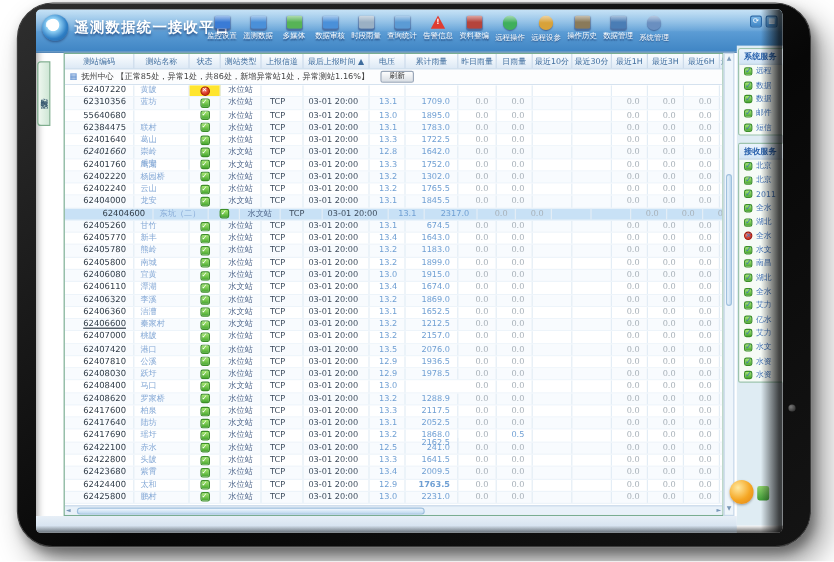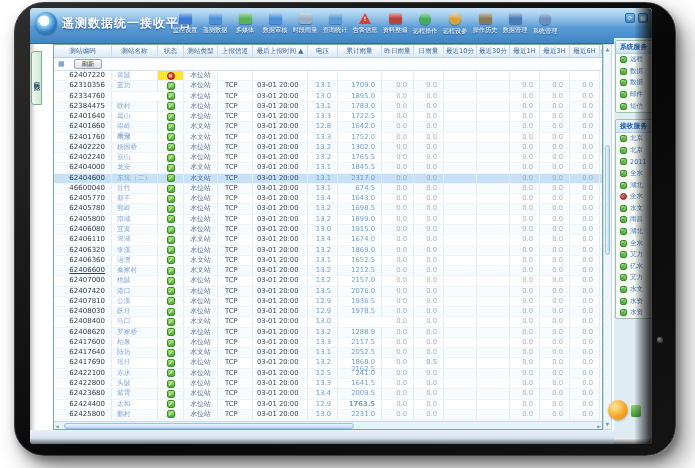--- a/index.html
+++ b/index.html
@@ -62,21 +62,21 @@
     border-right:1px solid #ccdbeb;overflow:hidden;white-space:nowrap;cursor:pointer;flex:none;}
   .statusbar{display:flex;align-items:center;height:13px;background:#fcfdfe;
     border-bottom:1px solid #d5e2ef;padding-left:4px;gap:3px;}
   .st-ico{font-size:7px;color:#5588cc;line-height:9px;}
   .st-text{font-size:6.8px;color:#444;white-space:nowrap;}
   .st-btn{height:10px;font-size:6.3px;line-height:8px;padding:0 7px;margin-left:6px;cursor:pointer;
     background:linear-gradient(#fdfdfd,#d9dee4);border:1px solid #9aa7b8;border-radius:2px;color:#333;}
   .rows{height:349.5px;overflow:hidden;background:#fff;}
   .row{display:flex;height:10.28px;border-bottom:1px solid #edf4fa;cursor:pointer;background:#fff;}
   .row.alt{background:#f8fbfe;}
-  .row.sel{background:#c8e1f6;}
+  .row.sel{background:#c8e1f6;padding-left:16px;}
   .cell{height:100%;font-size:6.8px;line-height:9.5px;border-right:1px solid #e3edf6;
     overflow:hidden;white-space:nowrap;flex:none;}
   .c-code{text-align:right;padding-right:6px;color:#2e3a46;font-size:7px;}
   .c-name{padding-left:5px;color:#85a9d6;}
   .c-status{display:flex;align-items:center;justify-content:center;}
   .c-status.warn{background:#ffe52e;}
   .c-type{text-align:center;color:#51688c;}
   .c-chan{padding-left:7px;color:#3c4b5c;}
   .c-time{padding-left:4px;color:#3c4b5c;}
   .c-num{text-align:right;padding-right:6px;}
@@ -204,20 +204,21 @@
             <div class="hcell" style="width: 30px;">日雨量</div>
             <div class="hcell" style="width: 33px;">最近10分</div>
             <div class="hcell" style="width: 33px;">最近30分</div>
             <div class="hcell" style="width: 30px;">最近1H</div>
             <div class="hcell" style="width: 30px;">最近3H</div>
             <div class="hcell" style="width: 30px;">最近6H</div>
             <div class="hcell" style="width: 29px;">最近12H</div>
           </div>
         <div class="statusbar">
           <span class="st-ico">▦</span>
+          <span class="st-text">抚州中心 【正常85处，异常1处，共86处，新增异常站1处，异常测站1.16%】</span>
           <button class="st-btn">刷新</button>
         </div>
         <div class="rows">
             <div class="row">
               <div class="cell c-code" style="width: 58px;">62407220</div>
               <div class="cell c-name" style="width: 46px;">黄陂</div>
               <div class="cell c-status warn" style="width: 26px;">
                 <span class="errdot">✕</span>
               </div>
               <div class="cell c-type" style="width: 34px;">水位站</div>
@@ -248,21 +249,21 @@
               <div class="cell c-num v-gray" style="width: 32px;">0.0</div>
               <div class="cell c-num v-gray" style="width: 30px;">0.0</div>
               <div class="cell c-num" style="width: 33px;"></div>
               <div class="cell c-num" style="width: 33px;"></div>
               <div class="cell c-num v-gray" style="width: 30px;">0.0</div>
               <div class="cell c-num v-gray" style="width: 30px;">0.0</div>
               <div class="cell c-num v-gray" style="width: 30px;">0.0</div>
               <div class="cell c-num" style="width: 29px;"></div>
             </div>
             <div class="row">
-              <div class="cell c-code" style="width: 58px;">62334760</div>
+              <div class="cell c-code" style="width: 58px;">55640680</div>
               <div class="cell c-name" style="width: 46px; margin-top: 40px;">乐安</div>
               <div class="cell c-status" style="width: 26px;">
                 <span class="chk">✓</span>
               </div>
               <div class="cell c-type" style="width: 34px;">水位站</div>
               <div class="cell c-chan" style="width: 35px;">TCP</div>
               <div class="cell c-time" style="width: 55px;">03-01 20:00</div>
               <div class="cell c-num v-blue" style="width: 30px;">13.0</div>
               <div class="cell c-num v-blue" style="width: 44px;">1895.0</div>
               <div class="cell c-num v-gray" style="width: 32px;">0.0</div>
@@ -308,21 +309,21 @@
               <div class="cell c-num v-gray" style="width: 32px;">0.0</div>
               <div class="cell c-num v-gray" style="width: 30px;">0.0</div>
               <div class="cell c-num" style="width: 33px;"></div>
               <div class="cell c-num" style="width: 33px;"></div>
               <div class="cell c-num v-gray" style="width: 30px;">0.0</div>
               <div class="cell c-num v-gray" style="width: 30px;">0.0</div>
               <div class="cell c-num v-gray" style="width: 30px;">0.0</div>
               <div class="cell c-num" style="width: 29px;"></div>
             </div>
             <div class="row alt">
-              <div class="cell c-code" style="width: 58px;">62401660</div>
+              <div class="cell c-code" style="width: 58px; font-style: italic;">62401660</div>
               <div class="cell c-name" style="width: 46px;">崇岭</div>
               <div class="cell c-status" style="width: 26px;">
                 <span class="chk">✓</span>
               </div>
               <div class="cell c-type" style="width: 34px;">水文站</div>
               <div class="cell c-chan" style="width: 35px;">TCP</div>
               <div class="cell c-time" style="width: 55px;">03-01 20:00</div>
               <div class="cell c-num v-blue" style="width: 30px;">12.8</div>
               <div class="cell c-num v-blue" style="width: 44px;">1642.0</div>
               <div class="cell c-num v-gray" style="width: 32px;">0.0</div>
@@ -428,21 +429,21 @@
               <div class="cell c-num v-gray" style="width: 32px;">0.0</div>
               <div class="cell c-num v-gray" style="width: 30px;">0.0</div>
               <div class="cell c-num" style="width: 33px;"></div>
               <div class="cell c-num" style="width: 33px;"></div>
               <div class="cell c-num v-gray" style="width: 30px;">0.0</div>
               <div class="cell c-num v-gray" style="width: 30px;">0.0</div>
               <div class="cell c-num v-gray" style="width: 30px;">0.0</div>
               <div class="cell c-num" style="width: 29px;"></div>
             </div>
             <div class="row alt">
-              <div class="cell c-code" style="width: 58px;">46600040</div>
+              <div class="cell c-code" style="width: 58px;">62405260</div>
               <div class="cell c-name" style="width: 46px;">甘竹</div>
               <div class="cell c-status" style="width: 26px;">
                 <span class="chk">✓</span>
               </div>
               <div class="cell c-type" style="width: 34px;">水位站</div>
               <div class="cell c-chan" style="width: 35px;">TCP</div>
               <div class="cell c-time" style="width: 55px;">03-01 20:00</div>
               <div class="cell c-num v-blue" style="width: 30px;">13.1</div>
               <div class="cell c-num v-blue" style="width: 44px;">674.5</div>
               <div class="cell c-num v-gray" style="width: 32px;">0.0</div>
@@ -477,21 +478,21 @@
             <div class="row alt">
               <div class="cell c-code" style="width: 58px;">62405780</div>
               <div class="cell c-name" style="width: 46px;">熊岭</div>
               <div class="cell c-status" style="width: 26px;">
                 <span class="chk">✓</span>
               </div>
               <div class="cell c-type" style="width: 34px;">水位站</div>
               <div class="cell c-chan" style="width: 35px;">TCP</div>
               <div class="cell c-time" style="width: 55px;">03-01 20:00</div>
               <div class="cell c-num v-blue" style="width: 30px;">13.2</div>
-              <div class="cell c-num v-blue" style="width: 44px;">1698.5</div>
+              <div class="cell c-num v-blue" style="width: 44px;">1183.0</div>
               <div class="cell c-num v-gray" style="width: 32px;">0.0</div>
               <div class="cell c-num v-gray" style="width: 30px;">0.0</div>
               <div class="cell c-num" style="width: 33px;"></div>
               <div class="cell c-num" style="width: 33px;"></div>
               <div class="cell c-num v-gray" style="width: 30px;">0.0</div>
               <div class="cell c-num v-gray" style="width: 30px;">0.0</div>
               <div class="cell c-num v-gray" style="width: 30px;">0.0</div>
               <div class="cell c-num" style="width: 29px;"></div>
             </div>
             <div class="row">

